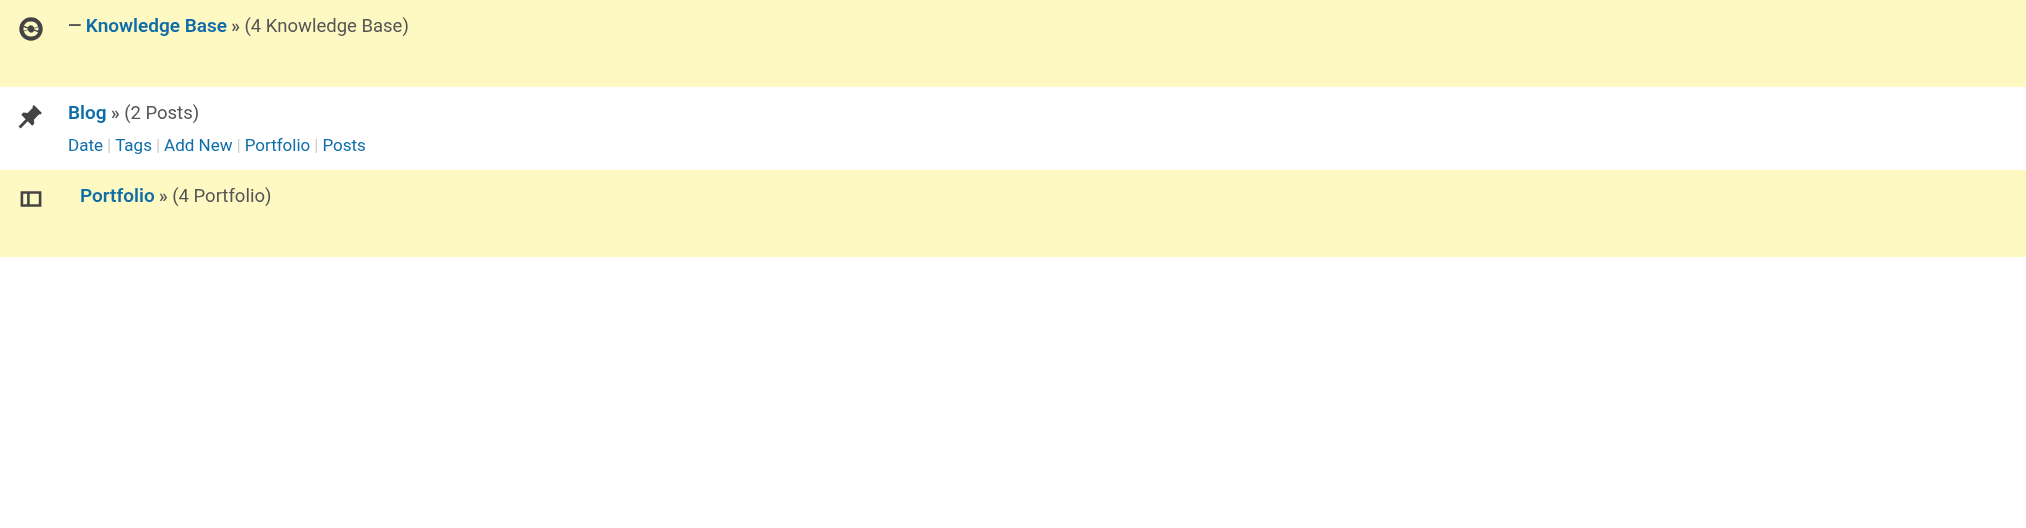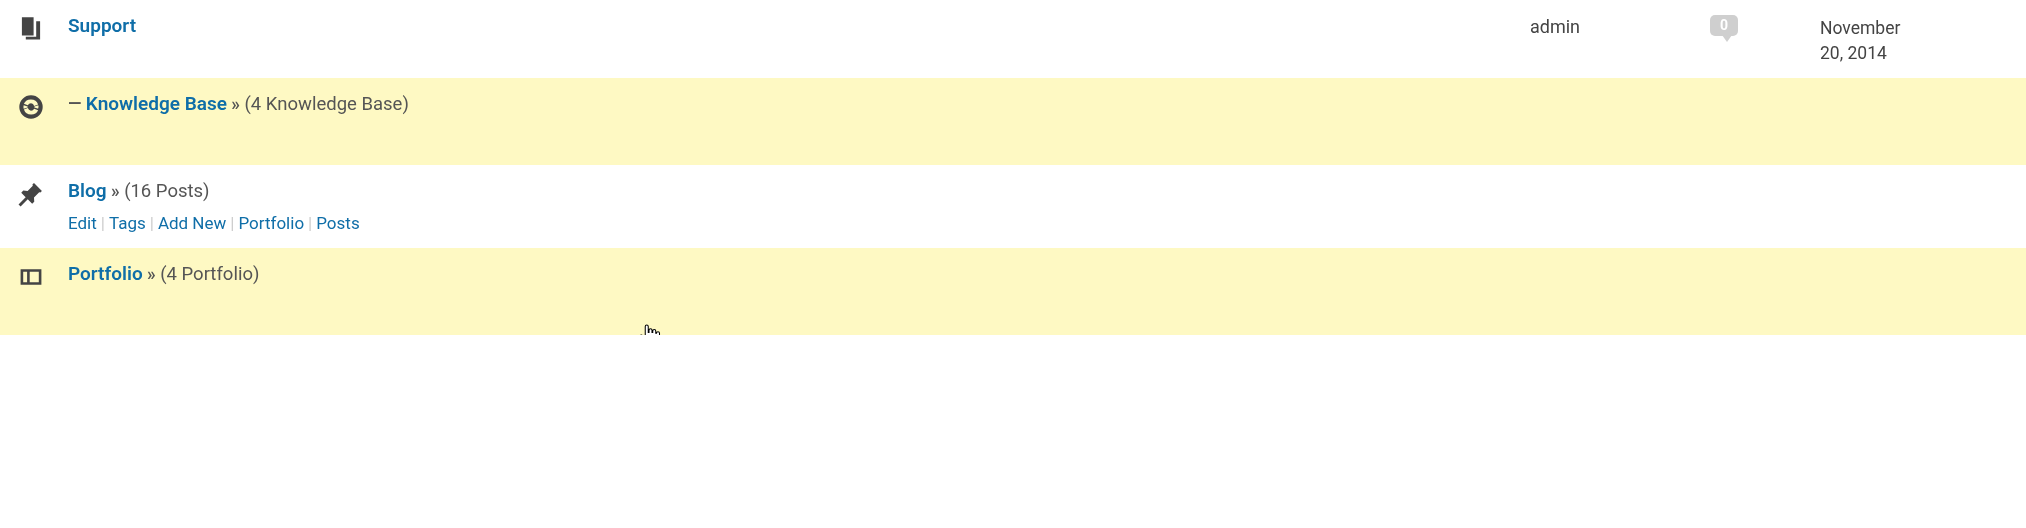--- a/index.html
+++ b/index.html
@@ -128,40 +128,20 @@
     height: 30px;
     pointer-events: none;
   }
   .container { position: relative; width: 2026px; }
 </style>
 </head>
 <body>
 
 <div class="container">
 
-  <div class="row">
-    <div class="icon-cell">
-      <span>
-        <svg viewBox="0 0 20 20">
-            <path d="M3 1h9v14H3V1zm11 3h3v14H6v-2h8V4z"></path>
-          </svg>
-      </span>
-    </div>
-    <div class="title-cell">
-      <span class="prefix"></span><a href="#" class="title-link">Support</a><span class="arrow"></span><span class="muted"></span>
-    </div>
-    <div class="author-cell">admin</div>
-    <div class="comments-cell">
-      <span class="comment-bubble">0</span>
-    </div>
-    <div class="date-cell">
-      <span>November</span><br>
-      <span>20, 2014</span>
-    </div>
-  </div>
 
   <div class="row alt" style="padding-bottom:40px;">
     <div class="icon-cell">
       <span>
         <svg viewBox="0 0 20 20">
             <path d="M10 1a9 9 0 100 18 9 9 0 000-18zm0 3.2a5.8 5.8 0 015.47 3.87l-3.02 1.1A2.8 2.8 0 0010 7.2a2.8 2.8 0 00-2.45 1.47l-3.02-1.1A5.8 5.8 0 0110 4.2zm-5.8 5.8c0-.49.06-.96.18-1.41l3.03 1.1a2.86 2.86 0 000 .62l-3.03 1.1A5.84 5.84 0 014.2 10zm5.8 5.8a5.8 5.8 0 01-5.47-3.87l3.02-1.1A2.8 2.8 0 0010 12.8a2.8 2.8 0 002.45-1.47l3.02 1.1A5.8 5.8 0 0110 15.8zm2.59-5.49a2.86 2.86 0 000-.62l3.03-1.1c.12.45.18.92.18 1.41s-.6.96-.18 1.41l-3.03-1.1z"></path>
           </svg>
       </span>
     </div>
     <div class="title-cell">
@@ -174,31 +154,31 @@
 
   <div class="row">
     <div class="icon-cell">
       <span>
         <svg viewBox="0 0 20 20">
             <path d="M12.3 1.6l6.1 6.1-1.2 1.2-.9-.3-4 4 .2 3.3-1.6 1.6-3.4-3.4L2 19.6l-1.6-1.6 5.5-5.5L2.5 9l1.6-1.6 3.3.2 4-4-.3-.9 1.2-1.1z"></path>
           </svg>
       </span>
     </div>
     <div class="title-cell">
-      <span class="prefix"></span><a href="#" class="title-link">Blog</a><span class="arrow"> »</span><span class="muted"> (16 Posts)</span>
+      <span class="prefix"></span><a href="#" class="title-link">Blog</a><span class="arrow"> »</span><span class="muted"> (2 Posts)</span>
       <div class="row-actions">
-        <a href="#">Edit</a><span class="sep">|</span><a href="#">Tags</a><span class="sep">|</span><a href="#">Add New</a><span class="sep">|</span><a href="#">Portfolio</a><span class="sep">|</span><a href="#">Posts</a>
+        <a href="#">Date</a><span class="sep">|</span><a href="#">Tags</a><span class="sep">|</span><a href="#">Add New</a><span class="sep">|</span><a href="#">Portfolio</a><span class="sep">|</span><a href="#">Posts</a>
       </div>
     </div>
     <div class="author-cell"></div>
     <div class="comments-cell"></div>
     <div class="date-cell"></div>
   </div>
 
-  <div class="row alt" style="padding-bottom:40px;">
+  <div class="row alt" style="padding-bottom:40px;gap:12px;">
     <div class="icon-cell">
       <span>
         <svg viewBox="0 0 20 20">
             <path d="M2 4h16v12H2V4zm2 2v8h3V6H4zm5 0v8h7V6H9z"></path>
           </svg>
       </span>
     </div>
     <div class="title-cell">
       <span class="prefix"></span><a href="#" class="title-link">Portfolio</a><span class="arrow"> »</span><span class="muted"> (4 Portfolio)</span>
     </div>

